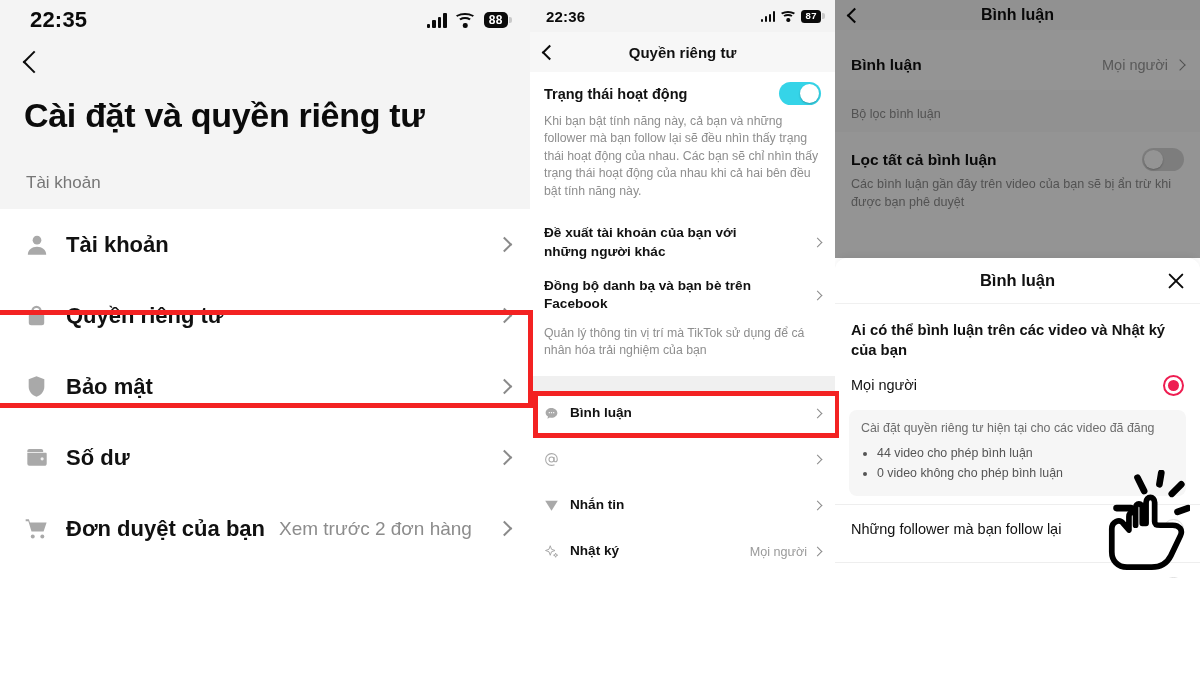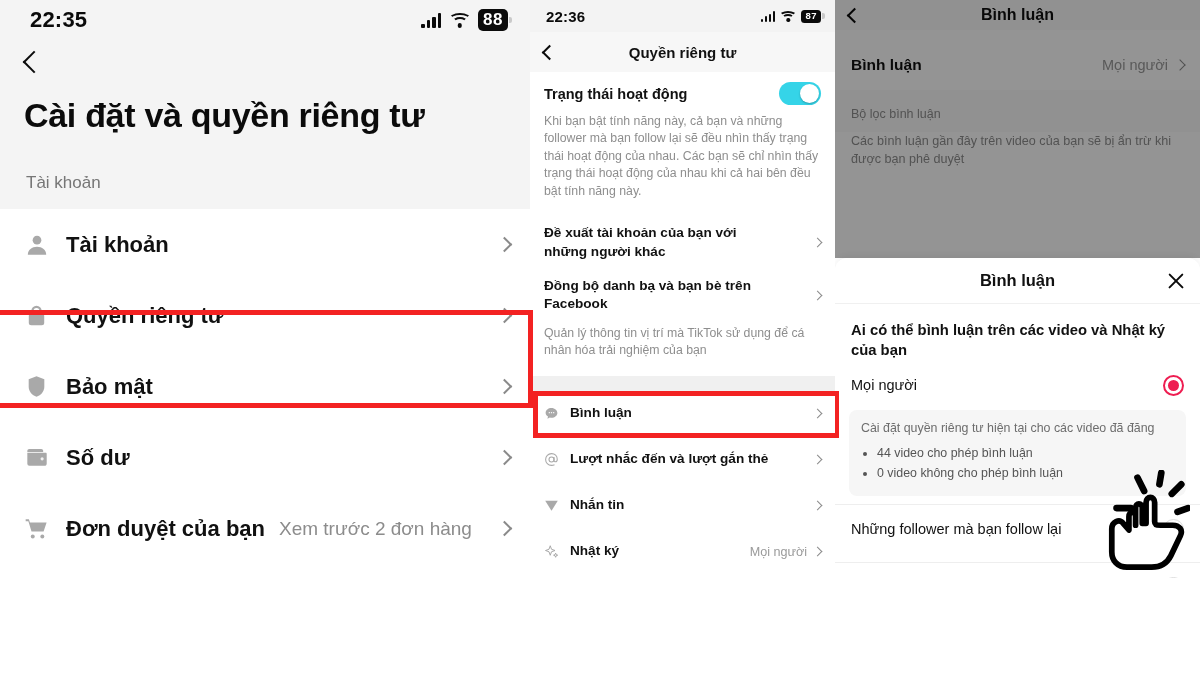--- a/index.html
+++ b/index.html
@@ -55,21 +55,21 @@
   .wifi span {
     width:4.5px; height:4.5px; bottom:0; top:auto; border-radius:50%;
     background:#0b0b0b; border:none;
   }
   .sb-mid .wifi::before { width:14px; height:7px; }
   .sb-mid .wifi::after  { width:8px; height:4.5px; top:3px; }
   .sb-mid .wifi span { width:3.4px; height:3.4px; }
 
   .battery {
     background:#0b0b0b; color:#fff; border-radius:5px;
-    font-size:17px; font-weight:700; padding:2px 5px 2.5px;
+    font-size:12px; font-weight:700; padding:2px 5px 2.5px;
     line-height:1; letter-spacing:.5px; position:relative;
   }
   .battery::after{
     content:""; position:absolute; right:-3.5px; top:50%;
     transform:translateY(-50%); width:2.5px; height:6px;
     background:#c9c9c9; border-radius:0 2px 2px 0;
   }
   .sb-mid .battery { font-size:9.5px; padding:1.5px 4px 2px; border-radius:3.5px; }
 
   
@@ -396,21 +396,20 @@
         <span class="chev chev-r"></span>
       </div>
 
       <div class="m-row">
         <span class="m-ico">
           <svg width="15" height="15" viewBox="0 0 24 24" fill="none" stroke="#a9a9a9" stroke-width="1.7">
               <circle cx="12" cy="12" r="4"></circle>
               <path d="M16 8v5.4c0 1.4 1 2.3 2.3 2.3 1.7 0 2.9-1.6 2.9-4.2C21.2 6 17.4 2.6 12 2.6 6.6 2.6 2.6 6.7 2.6 12S6.6 21.4 12 21.4c1.9 0 3.5-.4 4.8-1"></path>
             </svg>
         </span>
-        <span class="m-row-label">Lượt nhắc đến và lượt gắn thẻ</span>
         <span class="spacer"></span>
         <span class="chev chev-r"></span>
       </div>
 
       <div class="m-row">
         <span class="m-ico">
           <svg class="gico" width="15" height="15" viewBox="0 0 24 24">
               <path d="M2 4.4h20L12 20.5z"></path>
             </svg>
         </span>
@@ -465,20 +464,27 @@
           <span class="r-row-label">Bình luận</span>
           <span class="spacer"></span>
           <span class="r-val">Mọi người</span>
           <span class="chev chev-r"></span>
         </div>
       </div>
 
       <div class="r-sechead">Bộ lọc bình luận</div>
 
       <div class="r-card">
+        <div class="r-row" style="padding-bottom:4px">
+          <span class="r-row-label">Lọc tất cả bình luận</span>
+          <span class="spacer"></span>
+          <span class="toggle off" style="background:#d8d8d8;">
+            <span class="knob"></span>
+          </span>
+        </div>
         <div class="r-desc">Các bình luận gần đây trên video của bạn sẽ bị ẩn trừ khi được bạn phê duyệt</div>
       </div>
     </div>
 
     <div class="sheet">
       <div class="sheet-head">
         <span class="sheet-title">Bình luận</span>
         <span class="sheet-close"></span>
       </div>
 

